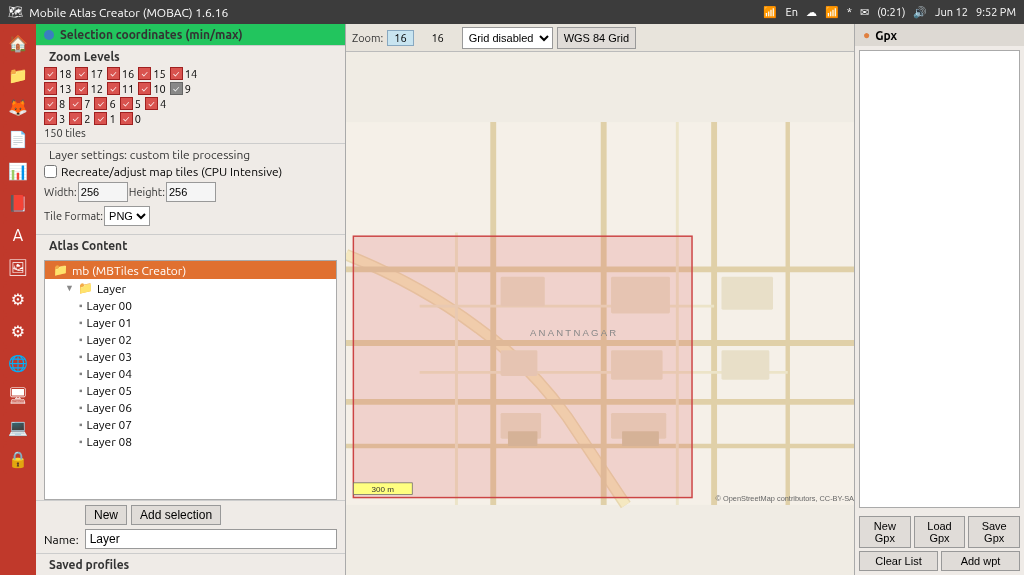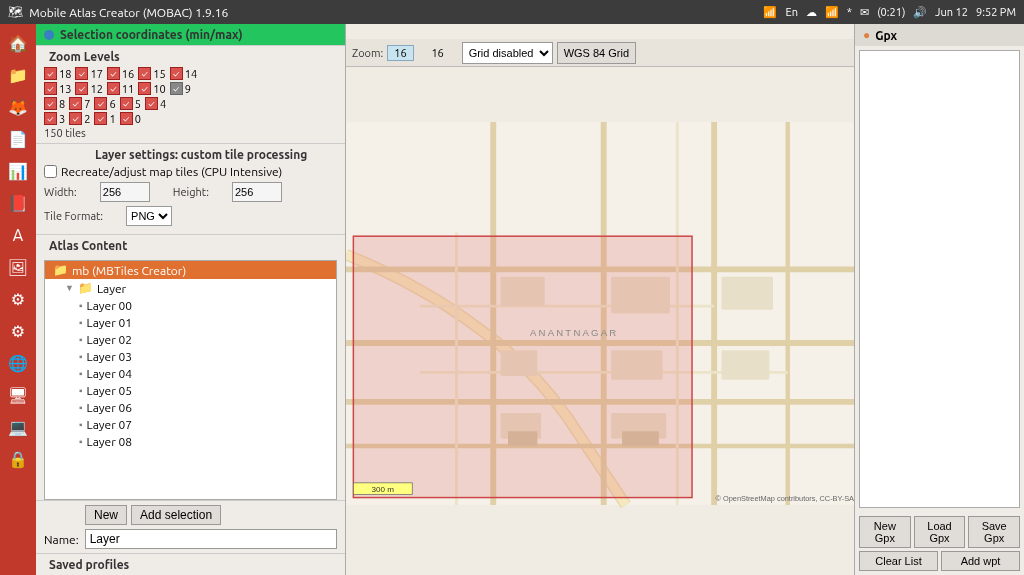--- a/index.html
+++ b/index.html
@@ -147,28 +147,28 @@
     }
     #tiles-count { font-size: 11px; color: #333; margin-top: 2px; }
 
     
     #layer-settings-section {
       padding: 4px 8px;
       background: #efebe7;
       border-top: 1px solid #ccc;
     }
     #layer-settings-label {
-      font-weight: bold; font-size: 12px; color: #333;
-      display: flex; align-items: center; gap: 5px; margin-bottom: 4px; margin-left: 46px;
+      font-weight: normal; font-size: 12px; color: #333;
+      display: flex; align-items: center; gap: 5px; margin-bottom: 4px;
     }
     .checkbox-row {
       display: flex; align-items: center; gap: 4px; margin-bottom: 4px;
     }
     .field-row {
-      display: flex; align-items: center; gap: 23px; margin-bottom: 4px; font-size: 11px;
+      display: flex; align-items: center; gap: 1px; margin-bottom: 4px; font-size: 11px;
     }
     .field-label { color: #333; }
     .field-input {
       width: 50px; height: 20px; border: 1px solid #999;
       background: #f5f5f5; font-size: 11px; padding: 0 2px;
     }
     .field-select {
       height: 20px; border: 1px solid #999; background: white; font-size: 11px;
     }
 
@@ -245,21 +245,21 @@
     #map-area {
       flex: 1;
       position: relative;
       background: #f0ece4;
       overflow: hidden;
     }
 
     
     #map-toolbar {
       position: absolute;
-      top: 15px; left: 0; right: 0;
+      top: 0; left: 0; right: 0;
       height: 28px;
       background: #e8e4dc;
       border-bottom: 1px solid #bbb;
       display: flex;
       align-items: center;
       gap: 4px;
       padding: 0 6px;
       z-index: 10;
     }
     .map-toolbar-label { font-size: 11px; color: #333; }
@@ -334,21 +334,21 @@
 
     
     #left-panel::-webkit-scrollbar { width: 6px; }
   </style>
 </head>
 <body>
 
 <div id="titlebar">
   <div id="titlebar-left">
     <span>🗺</span>
-    <span>Mobile Atlas Creator (MOBAC) 1.9.16</span>
+    <span>Mobile Atlas Creator (MOBAC) 1.6.16</span>
   </div>
   <div id="titlebar-right">
     <span>📶</span>
     <span>En</span>
     <span>☁</span>
     <span>📶</span>
     <span>*</span>
     <span>✉</span>
     <span>(0:21)</span>
     <span>🔊</span>

